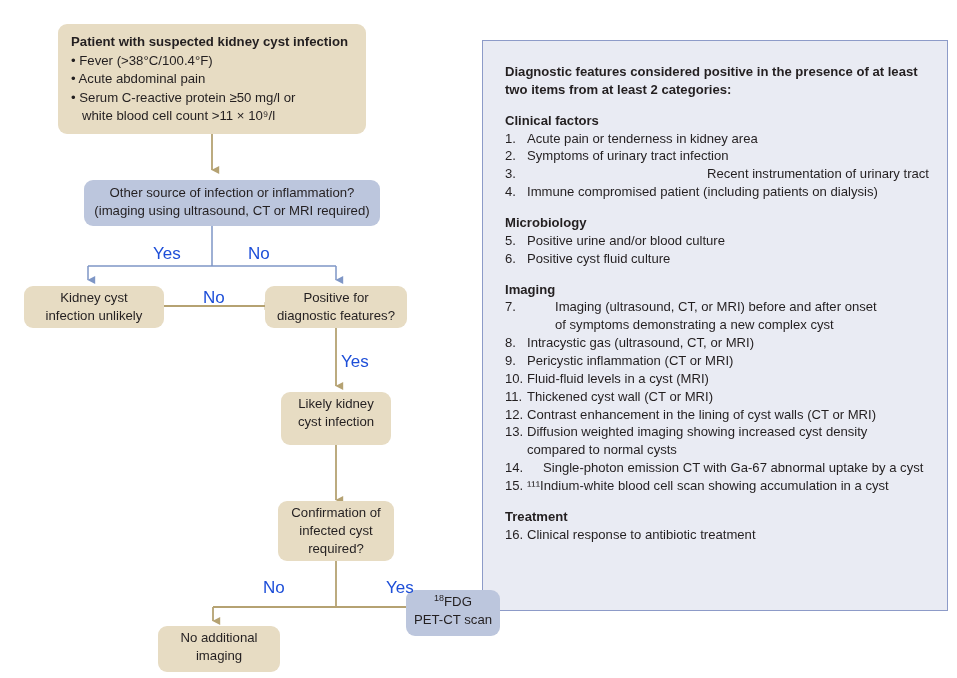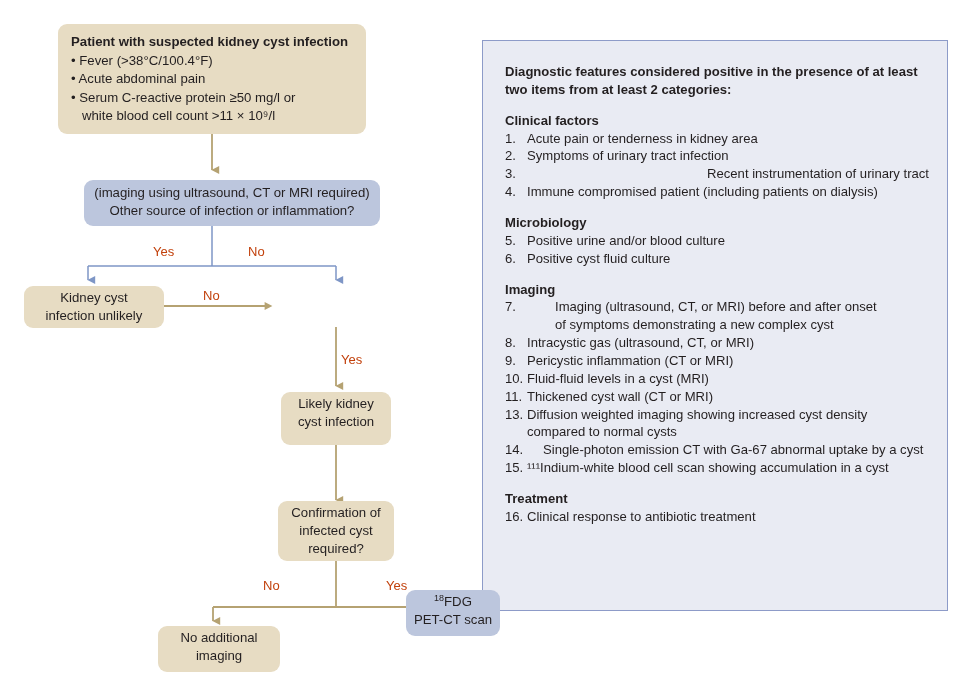--- a/index.html
+++ b/index.html
@@ -55,22 +55,22 @@
     display: block;
     white-space: pre;
   }
   .node-line { display: block; white-space: pre; }
 
   sup { font-size: 0.68em; vertical-align: super; line-height: 0; }
 
   
   .edge-label {
     position: absolute;
-    font-size: 13px;
-    color: #c2410c;
+    font-size: 17px;
+    color: #1d4ed8;
     z-index: 3;
     white-space: nowrap;
   }
 
   
   #panel {
     position: absolute;
     left: 482px;
     top: 40px;
     width: 466px;
@@ -137,29 +137,33 @@
 
   <div class="node tan left" style="left:58px; top:24px; width:308px; height:110px; padding:9px 13px;">
     <span class="node-title">Patient with suspected kidney cyst infection</span>
     <span class="bullet-line">• Fever (&gt;38°C/100.4°F)</span>
     <span class="bullet-line">• Acute abdominal pain</span>
     <span class="bullet-line">• Serum C-reactive protein ≥50 mg/l or</span>
     <span class="bullet-line">   white blood cell count &gt;11 × 10⁹/l</span>
   </div>
 
   <div class="node blue center" style="left:84px; top:180px; width:296px; height:46px; padding:4px 10px;">
+    <span class="node-line">Other source of infection or inflammation?</span>
     <span class="node-line">(imaging using ultrasound, CT or MRI required)</span>
-    <span class="node-line">Other source of infection or inflammation?</span>
   </div>
 
   <div class="node tan center" style="left:24px; top:286px; width:140px; height:42px; padding:3px 8px;">
     <span class="node-line">Kidney cyst</span>
     <span class="node-line">infection unlikely</span>
   </div>
 
+  <div class="node tan center" style="left:265px; top:286px; width:142px; height:42px; padding:3px 8px;">
+    <span class="node-line">Positive for</span>
+    <span class="node-line">diagnostic features?</span>
+  </div>
 
   <div class="node tan center" style="left:281px; top:392px; width:110px; height:53px; padding:3px 8px;">
     <span class="node-line">Likely kidney</span>
     <span class="node-line">cyst infection</span>
   </div>
 
   <div class="node tan center" style="left:278px; top:501px; width:116px; height:60px; padding:3px 16px;">
     <span class="node-line">Confirmation of</span>
     <span class="node-line">infected cyst</span>
     <span class="node-line">required?</span>
@@ -233,20 +237,24 @@
       </div>
       <div class="p-item">
         <span class="p-num">10.</span>
         <span class="p-txt" style="white-space: pre-line;">Fluid-fluid levels in a cyst (MRI)</span>
       </div>
       <div class="p-item">
         <span class="p-num">11.</span>
         <span class="p-txt" style="white-space: pre-line;">Thickened cyst wall (CT or MRI)</span>
       </div>
       <div class="p-item">
+        <span class="p-num">12.</span>
+        <span class="p-txt" style="white-space: pre-line;">Contrast enhancement in the lining of cyst walls (CT or MRI)</span>
+      </div>
+      <div class="p-item">
         <span class="p-num">13.</span>
         <span class="p-txt" style="white-space: pre-line;">Diffusion weighted imaging showing increased cyst density
 compared to normal cysts</span>
       </div>
       <div class="p-item">
         <span class="p-num">14.</span>
         <span class="p-txt" style="white-space: pre-line; margin-left: 16px;">Single-photon emission CT with Ga-67 abnormal uptake by a cyst</span>
       </div>
       <div class="p-item">
         <span class="p-num">15.</span>

